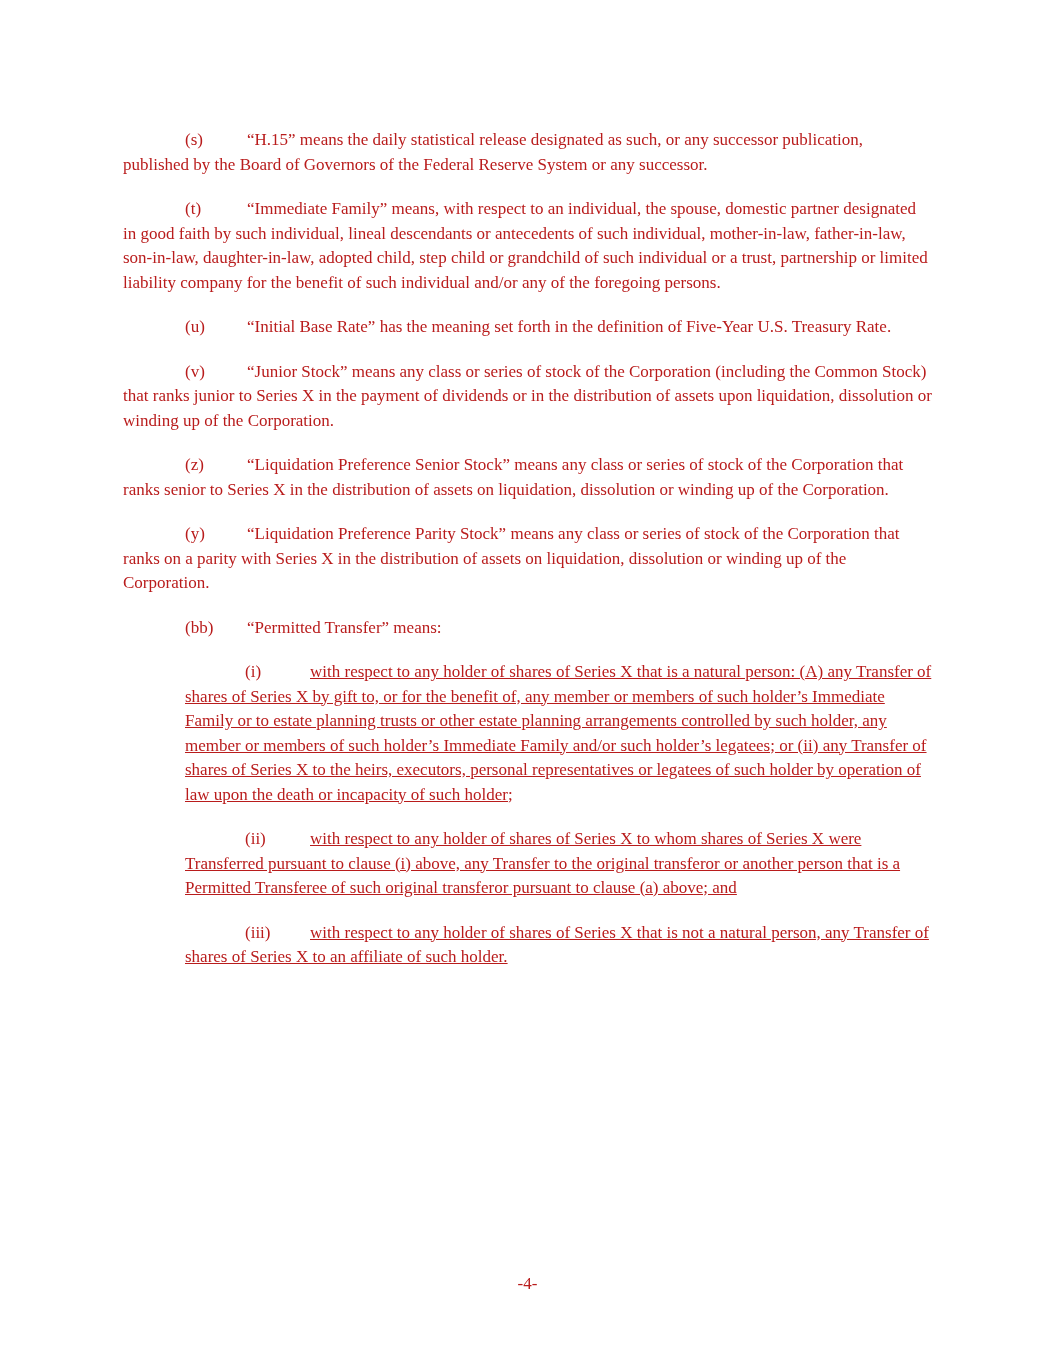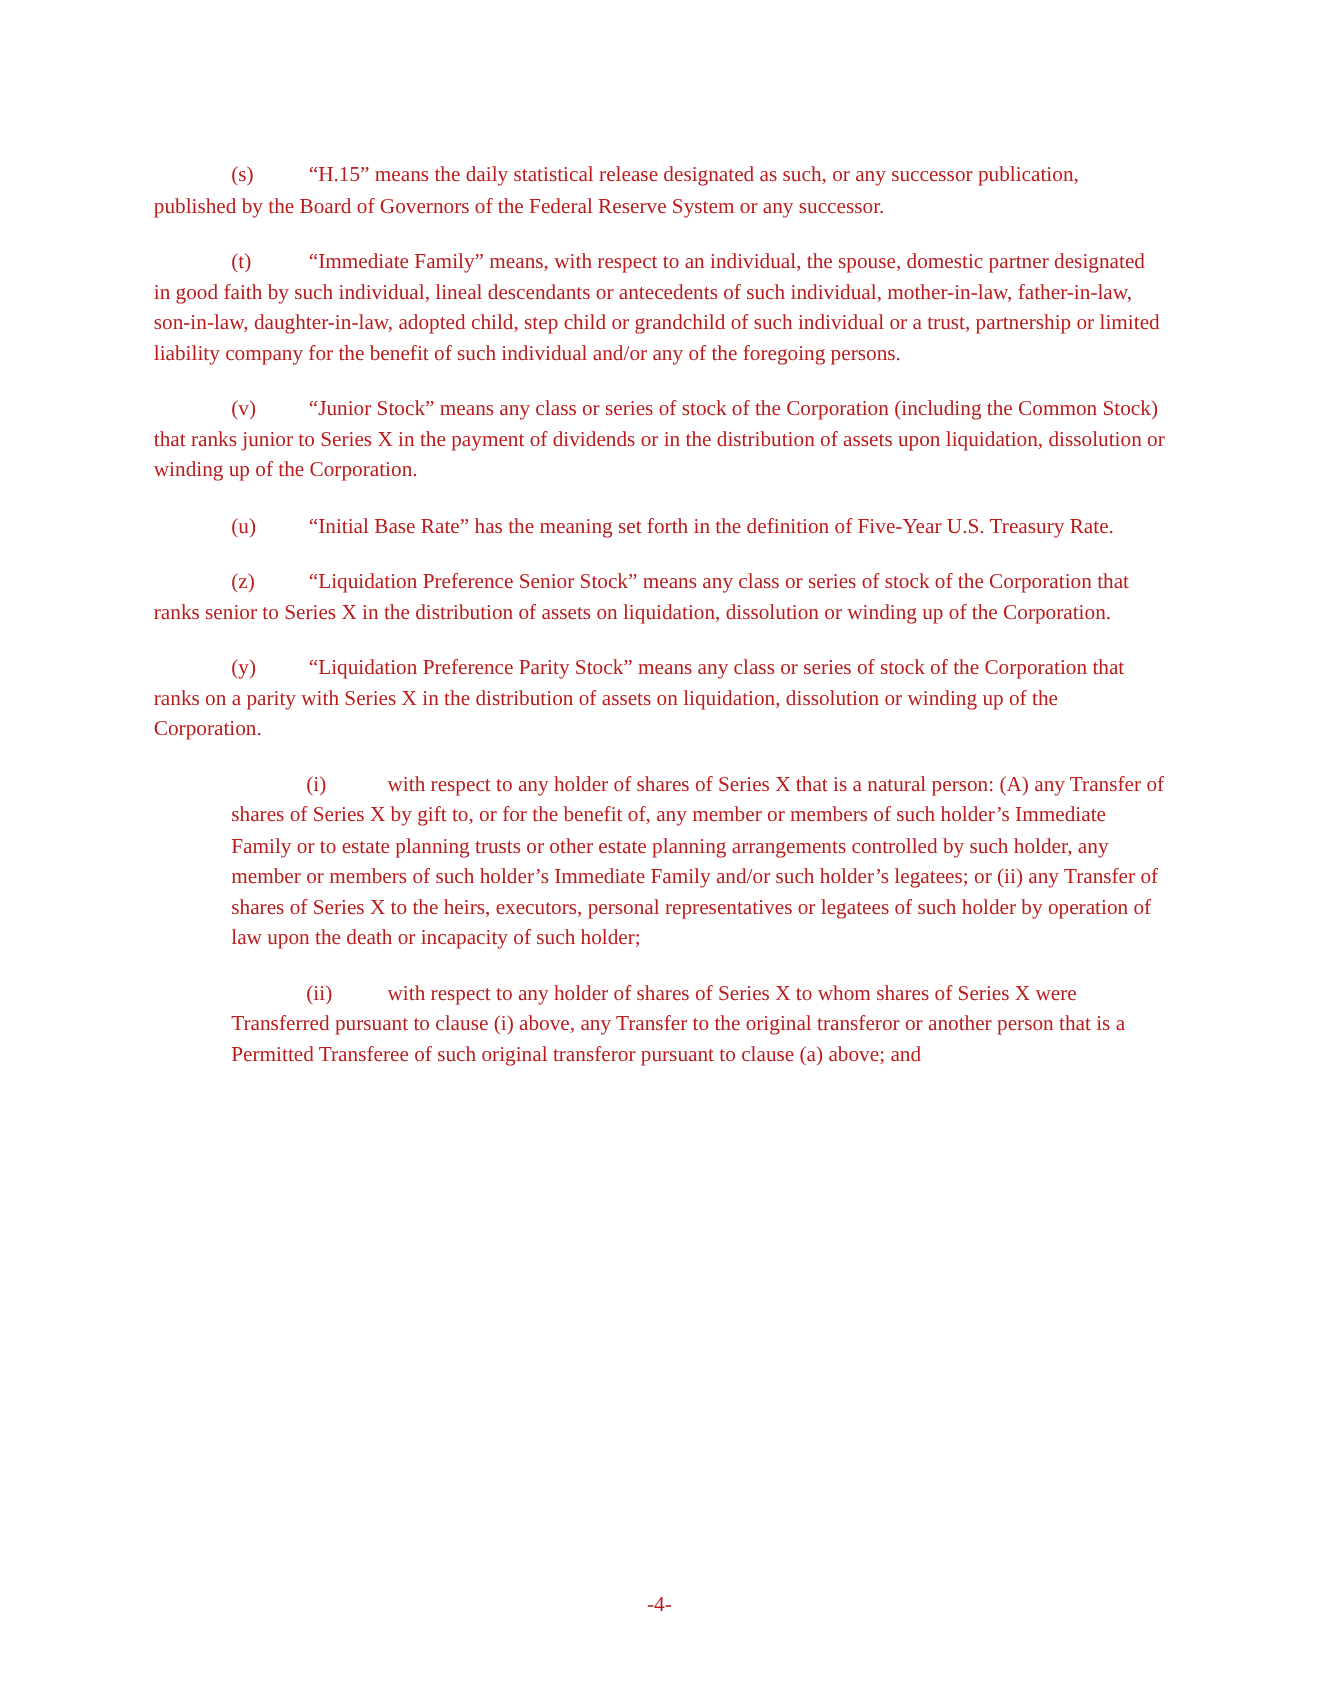--- a/index.html
+++ b/index.html
@@ -31,20 +31,21 @@
   }
   .para .label {
     display: inline-block;
     width: 62px;
     text-indent: 0;
   }
   .para.level2 {
     margin-left: 62px;
     width: 748px;
     text-indent: 60px;
+    text-decoration: underline;
   }
   .para.level2 .label {
     width: 65px;
   }
   .footer {
     position: absolute;
     top: 1272px;
     left: 0;
     width: 1055px;
     text-align: center;
@@ -52,33 +53,35 @@
 </style>
 </head>
 <body>
 
 <div class="page">
   <main class="doc-body" id="doc-body">
   <p class="para level1"><span class="label">(s)</span><span class="text">“H.15” means the daily statistical release designated as such, or any successor publication, published by the Board of Governors of the Federal Reserve System or any successor.</span></p>
 
   <p class="para level1"><span class="label">(t)</span><span class="text">“Immediate Family” means, with respect to an individual, the spouse, domestic partner designated in good faith by such individual, lineal descendants or antecedents of such individual, mother-in-law, father-in-law, son-in-law, daughter-in-law, adopted child, step child or grandchild of such individual or a trust, partnership or limited liability company for the benefit of such individual and/or any of the foregoing persons.</span></p>
 
+  <p class="para level1"><span class="label">(u)</span><span class="text">“Initial Base Rate” has the meaning set forth in the definition of Five-Year U.S. Treasury Rate.</span></p>
+
   <p class="para level1"><span class="label">(v)</span><span class="text">“Junior Stock” means any class or series of stock of the Corporation (including the Common Stock) that ranks junior to Series X in the payment of dividends or in the distribution of assets upon liquidation, dissolution or winding up of the Corporation.</span></p>
-
-  <p class="para level1"><span class="label">(u)</span><span class="text">“Initial Base Rate” has the meaning set forth in the definition of Five-Year U.S. Treasury Rate.</span></p>
 
 
 
   <p class="para level1"><span class="label">(z)</span><span class="text">“Liquidation Preference Senior Stock” means any class or series of stock of the Corporation that ranks senior to Series X in the distribution of assets on liquidation, dissolution or winding up of the Corporation.</span></p>
 
   <p class="para level1"><span class="label">(y)</span><span class="text">“Liquidation Preference Parity Stock” means any class or series of stock of the Corporation that ranks on a parity with Series X in the distribution of assets on liquidation, dissolution or winding up of the Corporation.</span></p>
 
 
+  <p class="para level1"><span class="label">(bb)</span><span class="text">“Permitted Transfer” means:</span></p>
 
   <p class="para level2"><span class="label">(i)</span><span class="text">with respect to any holder of shares of Series X that is a natural person: (A) any Transfer of shares of Series X by gift to, or for the benefit of, any member or members of such holder’s Immediate Family or to estate planning trusts or other estate planning arrangements controlled by such holder, any member or members of such holder’s Immediate Family and/or such holder’s legatees; or (ii) any Transfer of shares of Series X to the heirs, executors, personal representatives or legatees of such holder by operation of law upon the death or incapacity of such holder;</span></p>
 
   <p class="para level2"><span class="label">(ii)</span><span class="text">with respect to any holder of shares of Series X to whom shares of Series X were Transferred pursuant to clause (i) above, any Transfer to the original transferor or another person that is a Permitted Transferee of such original transferor pursuant to clause (a) above; and</span></p>
 
+  <p class="para level2"><span class="label">(iii)</span><span class="text">with respect to any holder of shares of Series X that is not a natural person, any Transfer of shares of Series X to an affiliate of such holder.</span></p>
 </main>
   <div class="footer">
     <span>-4-</span>
   </div>
 </div>
 
 </body></html>

